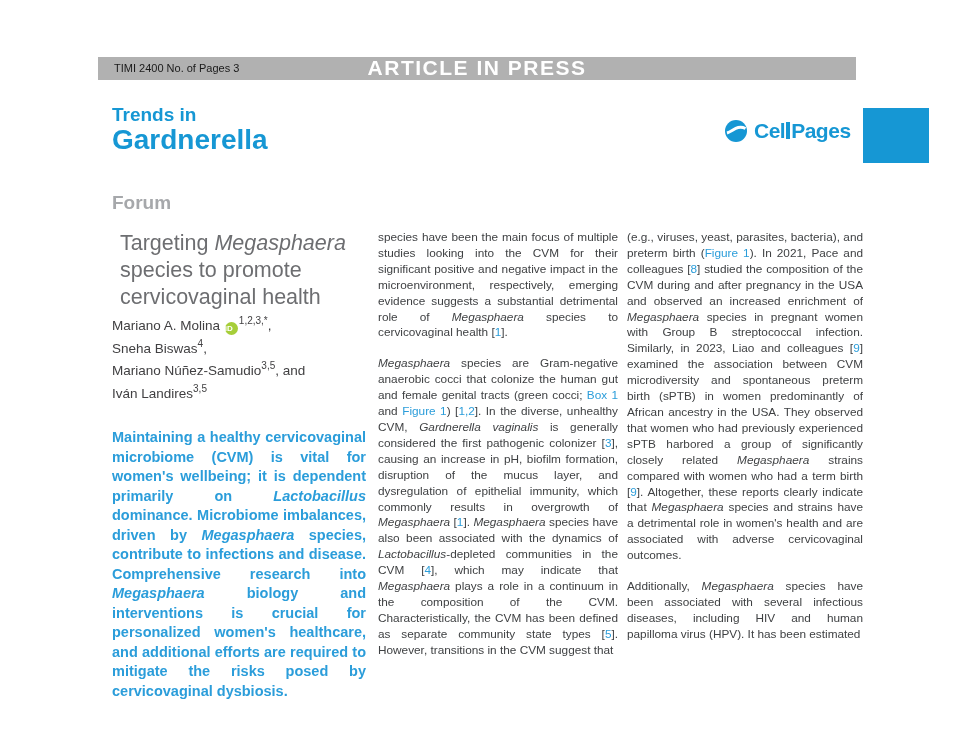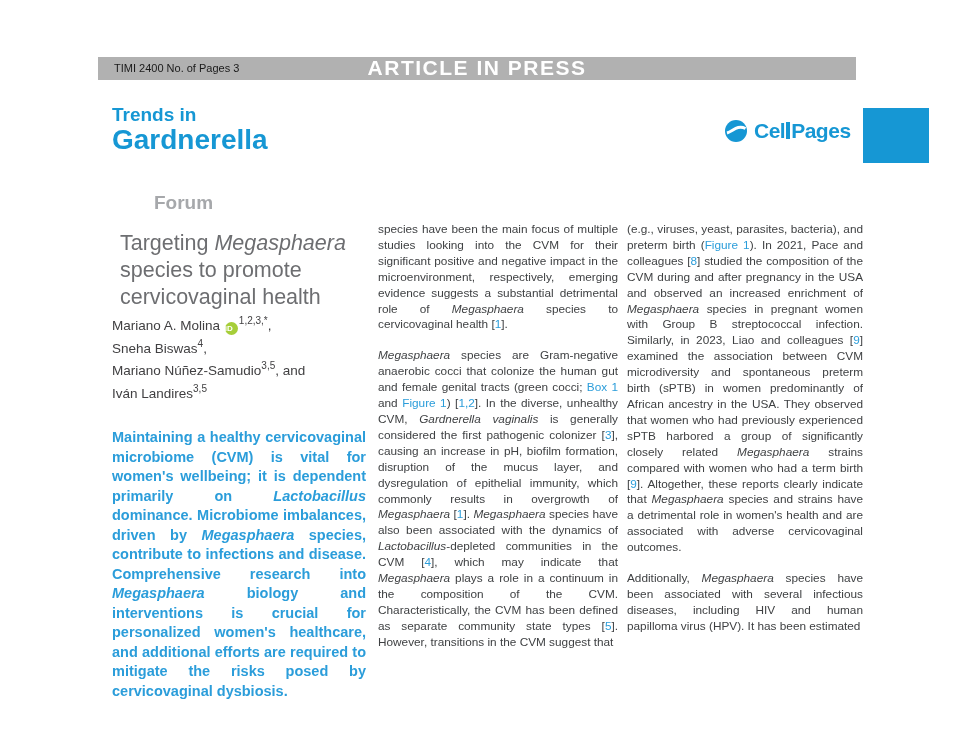--- a/index.html
+++ b/index.html
@@ -18,36 +18,36 @@
   .mh2{font-size:28px;font-weight:bold;}
 
   .cellpress{position:absolute;left:724px;top:119px;display:flex;align-items:center;gap:6px;cursor:pointer;}
   .cp-icon{width:24px;height:24px;display:inline-block;}
   .cp-text{font-size:21px;font-weight:bold;color:#1697d4;letter-spacing:-0.5px;display:inline-flex;align-items:center;}
   .cp-bar{display:inline-block;width:4px;height:17px;background:#1697d4;margin:0 1px 2px 1px;}
 
   .bluesquare{position:absolute;left:863px;top:108px;width:66px;height:55px;background:#1697d4;}
 
   
-  .forum{position:absolute;left:112px;top:192px;font-size:19px;font-weight:bold;color:#a6a8ab;margin-left:42px;}
+  .forum{position:absolute;left:112px;top:192px;font-size:19px;font-weight:bold;color:#a6a8ab;}
   .title{position:absolute;left:112px;top:222px;width:258px;margin:8px;font-size:21.5px;
          font-weight:400;color:#6d6e71;line-height:27px;}
   .authors{position:absolute;left:112px;top:312px;width:265px;font-size:13.5px;color:#414042;line-height:18px;}
   .authors sup{font-size:10px;color:#414042;}
   .orcid{display:inline-block;width:13px;height:13px;border-radius:50%;background:#a6ce39;color:#ffffff;
          font-size:8px;font-weight:bold;text-align:left;line-height:13px;vertical-align:-1px;margin:0 1px;}
   .abstract{position:absolute;left:112px;top:428px;width:254px;font-size:14.5px;font-weight:bold;
             color:#2b9dda;line-height:19.5px;text-align:justify;}
 
   
   .col{position:absolute;top:222px;width:240px;height:486px;overflow:hidden;
        font-size:11.8px;color:#3f4143;line-height:15.9px;text-align:justify;}
   .col2{left:378px;}
   .col3{left:627px;width:236px;}
-  .col p{margin:0 0 15px 0;}
+  .col p{margin:8px 0 15px 0;}
 
   .it{font-style:italic;}
   .lnk{color:#2b9dda;cursor:pointer;}
 </style>
 </head>
 <body>
 
 <div class="page">
 
   <div class="topbar">

